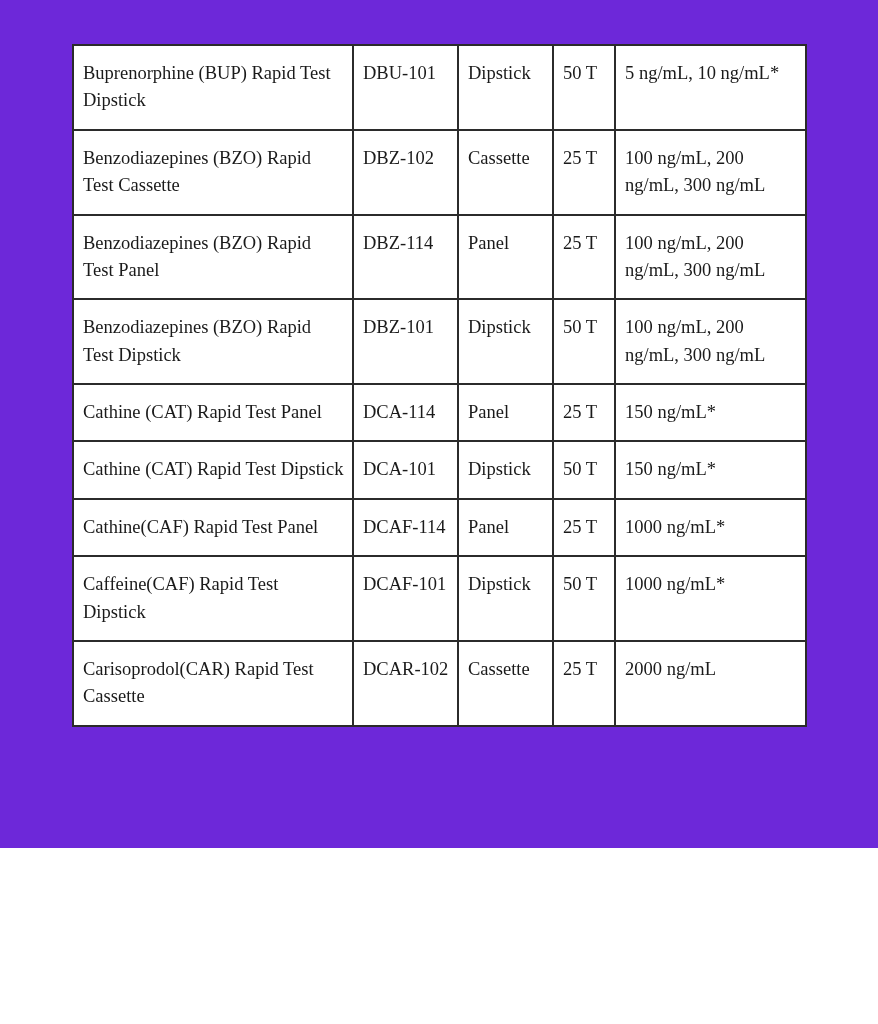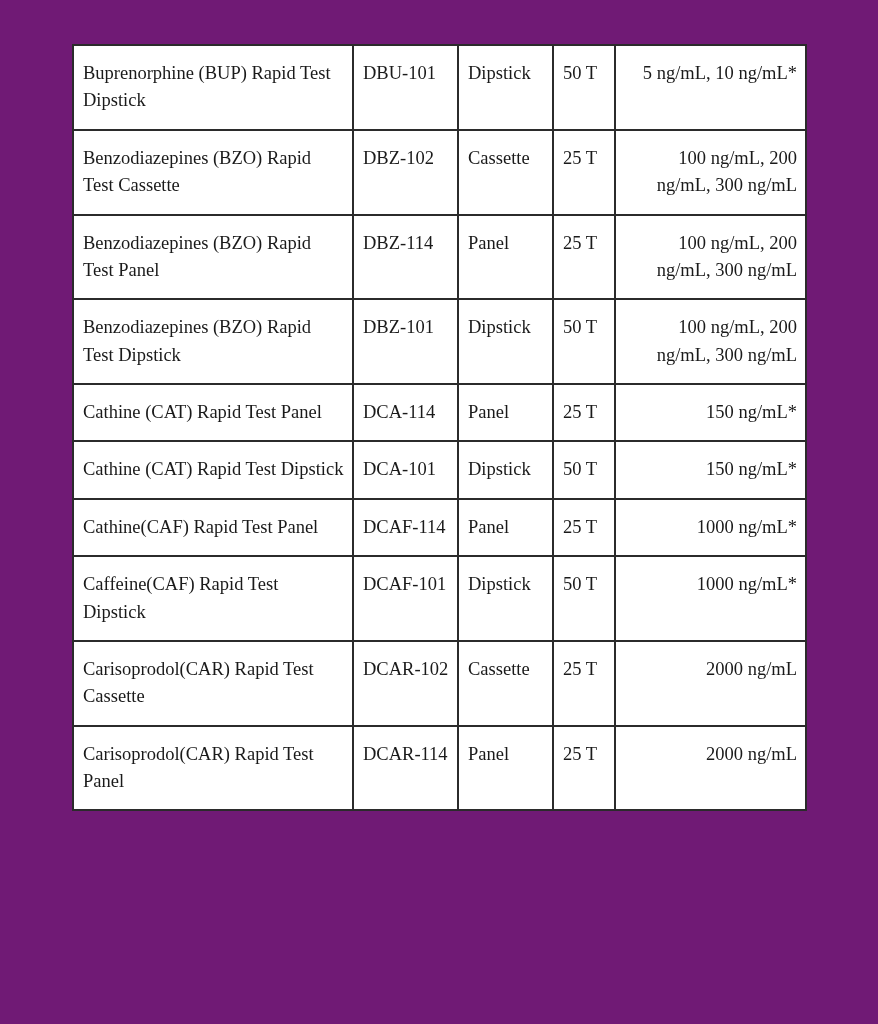--- a/index.html
+++ b/index.html
@@ -11,22 +11,22 @@
     width: 878px;
     height: 1024px;
     font-family: "Liberation Serif", "DejaVu Serif", serif;
     color: #1a1a1a;
     -webkit-font-smoothing: antialiased;
   }
 
   .page {
     position: relative;
     width: 878px;
-    height: 1024px;
-    background: #701a75;
+    height: 848px;
+    background: #6d28d9;
     box-sizing: border-box;
   }
 
   .product-table {
     position: absolute;
     left: 72px;
     top: 44px;
     width: 733px;
     border-collapse: collapse;
     table-layout: fixed;
@@ -47,21 +47,21 @@
   .col-name   { width: 280px; }
   .col-code   { width: 105px; }
   .col-format { width: 95px;  }
   .col-qty    { width: 62px;  }
   .col-conc   { width: 191px; }
 
   .cell-name   { padding-left: 10px; }
   .cell-code   { padding-left: 10px; white-space: nowrap; }
   .cell-format { padding-left: 10px; white-space: nowrap; border-radius: 11px; }
   .cell-qty    { padding-left: 9px;  white-space: nowrap; }
-  .cell-conc   { padding-left: 10px; padding-right: 14px; text-align: right; }
+  .cell-conc   { padding-left: 10px; padding-right: 14px; }
 </style>
 </head>
 <body>
 
 <div class="page">
   <table class="product-table">
     <colgroup>
       <col class="col-name">
       <col class="col-code">
       <col class="col-format">
@@ -125,22 +125,15 @@
           <td class="cell-qty">50 T</td>
           <td class="cell-conc">1000 ng/mL*</td>
         </tr>
         <tr>
           <td class="cell-name">Carisoprodol(CAR) Rapid Test Cassette</td>
           <td class="cell-code">DCAR-102</td>
           <td class="cell-format">Cassette</td>
           <td class="cell-qty">25 T</td>
           <td class="cell-conc">2000 ng/mL</td>
         </tr>
-        <tr>
-          <td class="cell-name">Carisoprodol(CAR) Rapid Test Panel</td>
-          <td class="cell-code">DCAR-114</td>
-          <td class="cell-format">Panel</td>
-          <td class="cell-qty">25 T</td>
-          <td class="cell-conc">2000 ng/mL</td>
-        </tr>
       </tbody>
   </table>
 </div>
 
 </body></html>

